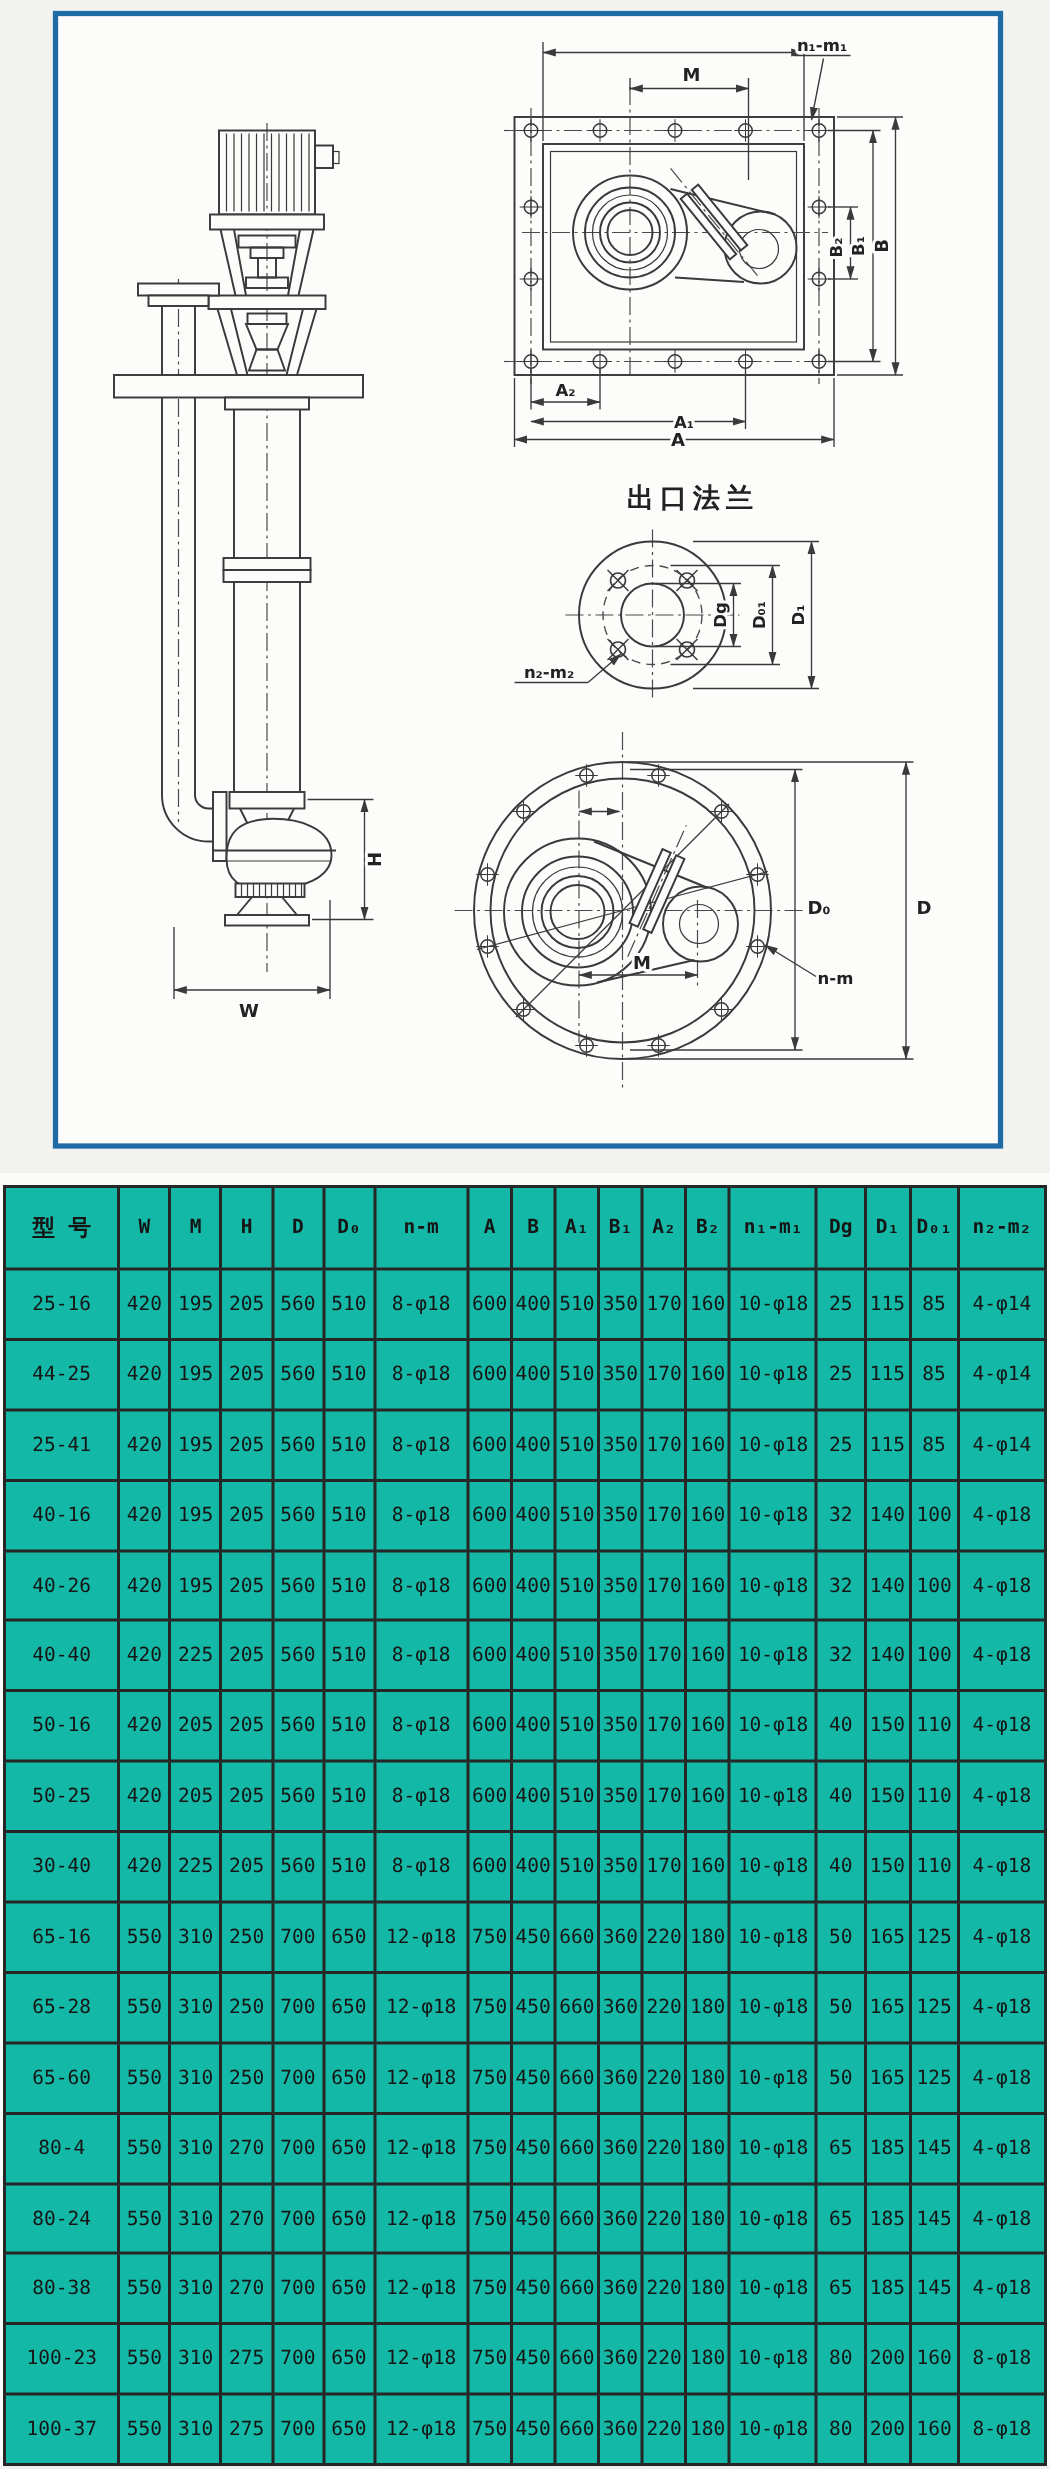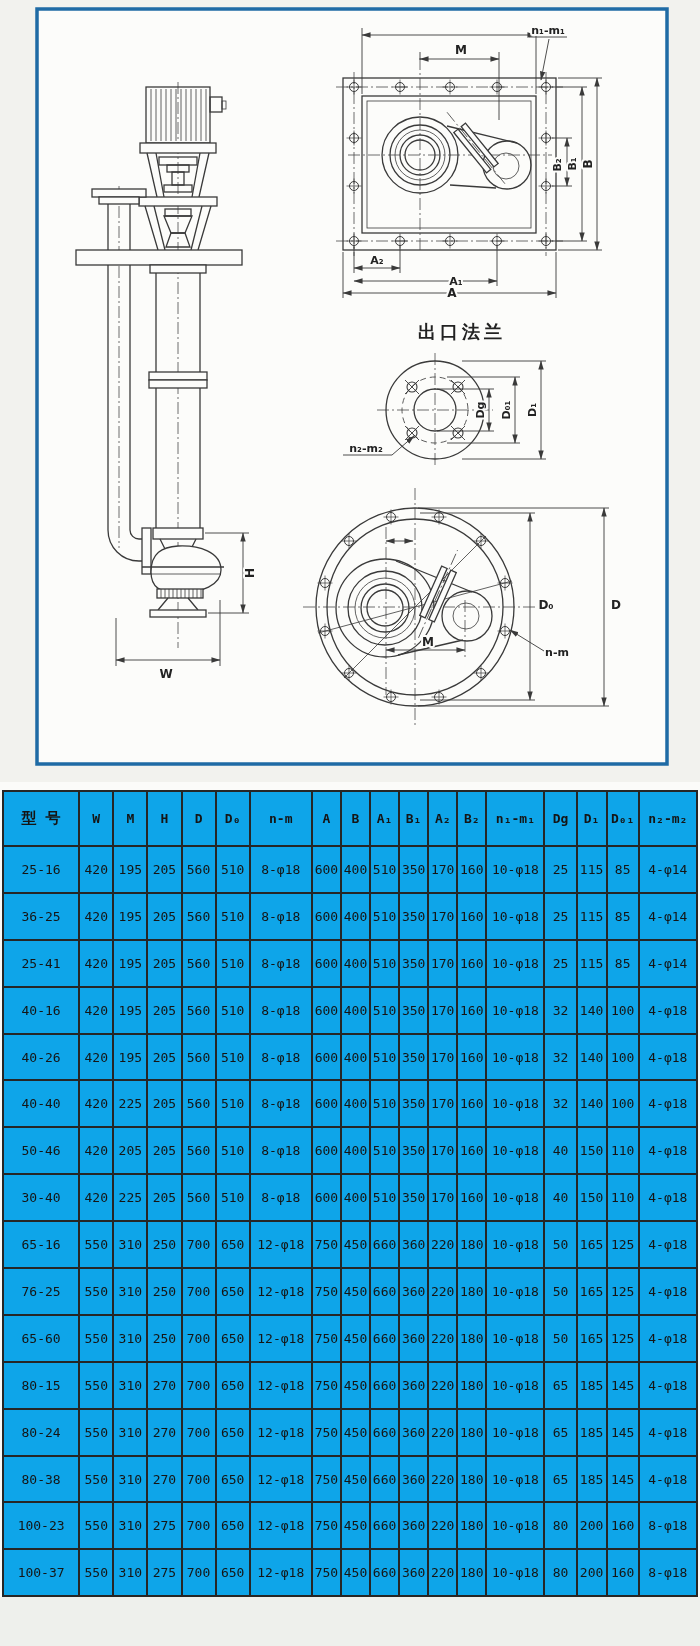--- a/index.html
+++ b/index.html
@@ -12,21 +12,21 @@
   .dim{stroke:#3a3a3a;stroke-width:0.9;fill:none;}
   .cl{stroke:#4a4a4a;stroke-width:0.8;fill:none;stroke-dasharray:12 3 2 3;}
   .dash{stroke:#4a4a4a;stroke-width:0.9;fill:none;stroke-dasharray:6 4;}
   .fb{fill:#fcfcfa;}
   .frame{fill:#fcfcfa;stroke:#1f6ba5;stroke-width:3.5;}
   .lbl{font:bold 12px "DejaVu Sans",sans-serif;fill:#222;text-anchor:middle;
        paint-order:stroke;stroke:#fcfcfa;stroke-width:4px;stroke-linejoin:round;}
   .lbl-s{font:bold 11px "DejaVu Sans",sans-serif;fill:#222;text-anchor:middle;
        paint-order:stroke;stroke:#fcfcfa;stroke-width:4px;stroke-linejoin:round;}
   .title-cn{font:bold 18px "DejaVu Sans",sans-serif;fill:#222;text-anchor:middle;letter-spacing:4px;}
-  table{border-collapse:collapse;table-layout:fixed;width:696px;background:#0ea5e9;}
+  table{border-collapse:collapse;table-layout:fixed;width:696px;background:#14b8a6;}
   th,td{border:2px solid #262626;text-align:center;vertical-align:middle;padding:0;
         font-family:"DejaVu Sans Mono","DejaVu Sans",monospace;color:#151515;
         overflow:hidden;white-space:nowrap;}
   th{height:53px;font-size:13px;font-weight:bold;}
   td{height:44.9px;font-size:13px;font-weight:500;}
 </style>
 </head>
 <body>
 
 <div class="top-section">
@@ -326,21 +326,21 @@
           <td>350</td>
           <td>170</td>
           <td>160</td>
           <td>10-φ18</td>
           <td>25</td>
           <td>115</td>
           <td>85</td>
           <td>4-φ14</td>
         </tr>
         <tr>
-          <td>36-25</td>
+          <td>44-25</td>
           <td>420</td>
           <td>195</td>
           <td>205</td>
           <td>560</td>
           <td>510</td>
           <td>8-φ18</td>
           <td>600</td>
           <td>400</td>
           <td>510</td>
           <td>350</td>
@@ -426,81 +426,101 @@
           <td>350</td>
           <td>170</td>
           <td>160</td>
           <td>10-φ18</td>
           <td>32</td>
           <td>140</td>
           <td>100</td>
           <td>4-φ18</td>
         </tr>
         <tr>
-          <td>50-46</td>
+          <td>50-16</td>
           <td>420</td>
           <td>205</td>
           <td>205</td>
           <td>560</td>
           <td>510</td>
           <td>8-φ18</td>
           <td>600</td>
           <td>400</td>
           <td>510</td>
           <td>350</td>
           <td>170</td>
           <td>160</td>
           <td>10-φ18</td>
           <td>40</td>
           <td>150</td>
           <td>110</td>
           <td>4-φ18</td>
         </tr>
         <tr>
-          <td>30-40</td>
-          <td>420</td>
-          <td>225</td>
+          <td>50-25</td>
+          <td>420</td>
+          <td>205</td>
           <td>205</td>
           <td>560</td>
           <td>510</td>
           <td>8-φ18</td>
           <td>600</td>
           <td>400</td>
           <td>510</td>
           <td>350</td>
           <td>170</td>
           <td>160</td>
           <td>10-φ18</td>
           <td>40</td>
           <td>150</td>
           <td>110</td>
           <td>4-φ18</td>
         </tr>
         <tr>
+          <td>30-40</td>
+          <td>420</td>
+          <td>225</td>
+          <td>205</td>
+          <td>560</td>
+          <td>510</td>
+          <td>8-φ18</td>
+          <td>600</td>
+          <td>400</td>
+          <td>510</td>
+          <td>350</td>
+          <td>170</td>
+          <td>160</td>
+          <td>10-φ18</td>
+          <td>40</td>
+          <td>150</td>
+          <td>110</td>
+          <td>4-φ18</td>
+        </tr>
+        <tr>
           <td>65-16</td>
           <td>550</td>
           <td>310</td>
           <td>250</td>
           <td>700</td>
           <td>650</td>
           <td>12-φ18</td>
           <td>750</td>
           <td>450</td>
           <td>660</td>
           <td>360</td>
           <td>220</td>
           <td>180</td>
           <td>10-φ18</td>
           <td>50</td>
           <td>165</td>
           <td>125</td>
           <td>4-φ18</td>
         </tr>
         <tr>
-          <td>76-25</td>
+          <td>65-28</td>
           <td>550</td>
           <td>310</td>
           <td>250</td>
           <td>700</td>
           <td>650</td>
           <td>12-φ18</td>
           <td>750</td>
           <td>450</td>
           <td>660</td>
           <td>360</td>
@@ -526,21 +546,21 @@
           <td>360</td>
           <td>220</td>
           <td>180</td>
           <td>10-φ18</td>
           <td>50</td>
           <td>165</td>
           <td>125</td>
           <td>4-φ18</td>
         </tr>
         <tr>
-          <td>80-15</td>
+          <td>80-4</td>
           <td>550</td>
           <td>310</td>
           <td>270</td>
           <td>700</td>
           <td>650</td>
           <td>12-φ18</td>
           <td>750</td>
           <td>450</td>
           <td>660</td>
           <td>360</td>

